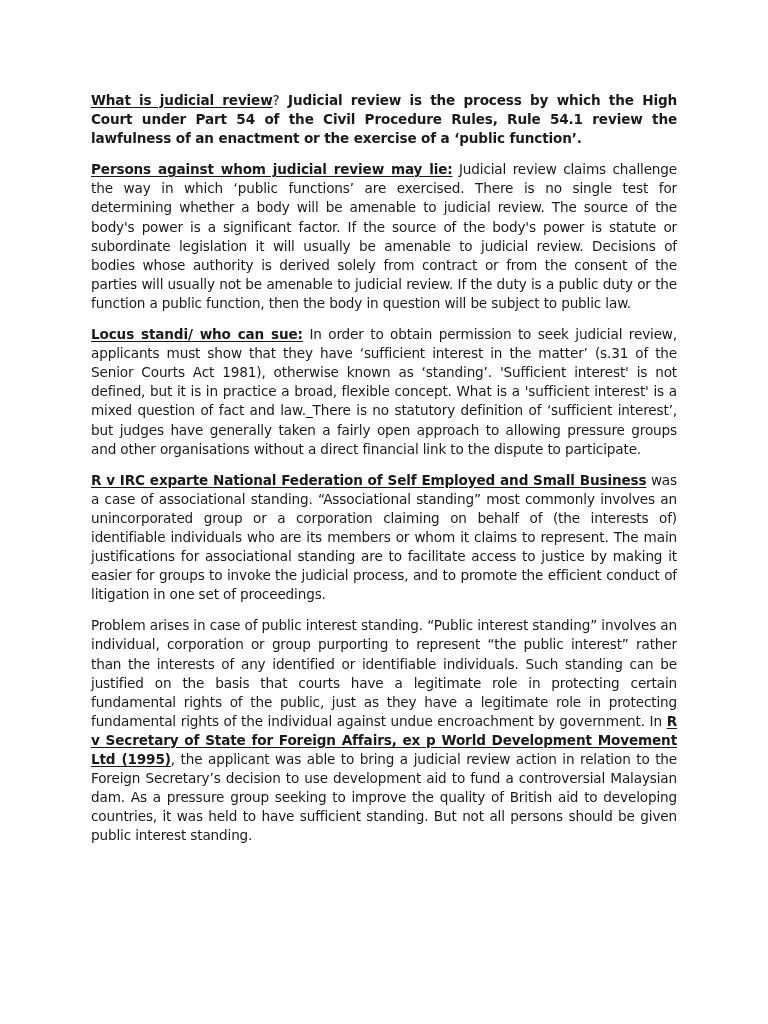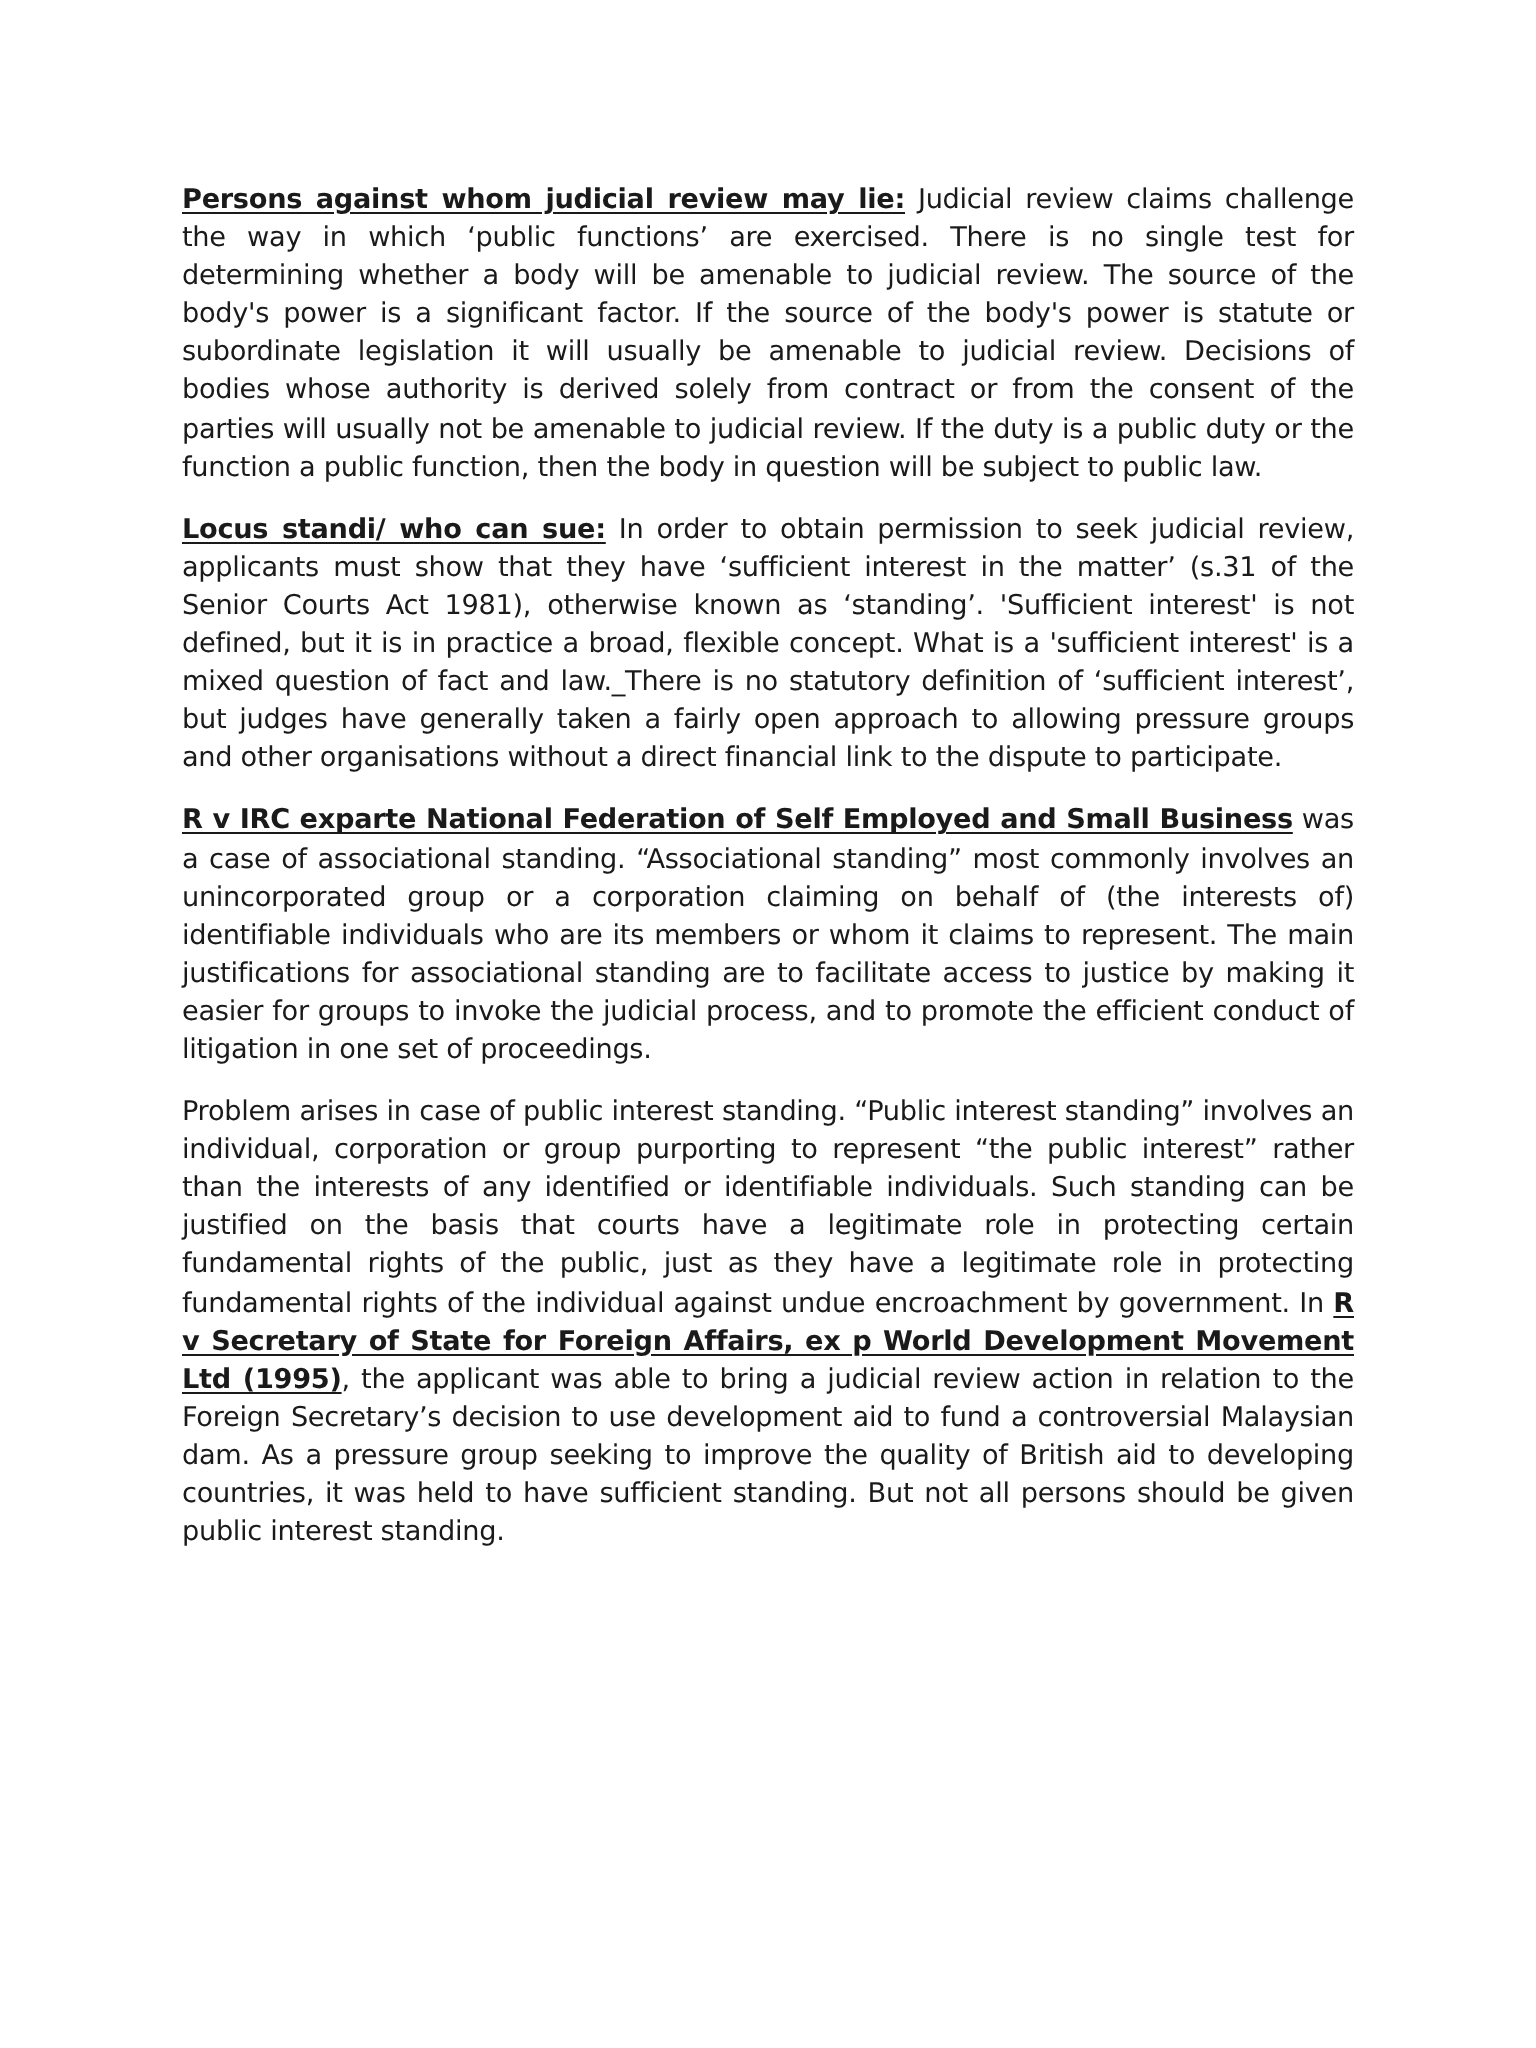--- a/index.html
+++ b/index.html
@@ -39,20 +39,21 @@
       text-decoration: underline;
       text-underline-offset: 2px;
     }
     .plain { font-weight: normal; }
   </style>
 </head>
 <body>
 
 <div class="page">
 
+  <p class="para bold-all"><span class="heading">What is judicial review</span><span class="plain">?</span><span> Judicial review is the process by which the High Court under Part 54 of the Civil Procedure Rules, Rule 54.1 review the lawfulness of an enactment or the exercise of a ‘public function’.</span></p>
 
   <p class="para"><span class="heading">Persons against whom judicial review may lie:</span><span> Judicial review claims challenge the way in which ‘public functions’ are exercised. There is no single test for determining whether a body will be amenable to judicial review. The source of the body's power is a significant factor. If the source of the body's power is statute or subordinate legislation it will usually be amenable to judicial review. Decisions of bodies whose authority is derived solely from contract or from the consent of the parties will usually not be amenable to judicial review. If the duty is a public duty or the function a public function, then the body in question will be subject to public law.</span></p>
 
   <p class="para"><span class="heading">Locus standi/ who can sue:</span><span> In order to obtain permission to seek judicial review, applicants must show that they have ‘sufficient interest in the matter’ (s.31 of the Senior Courts Act 1981), otherwise known as ‘standing’. 'Sufficient interest' is not defined, but it is in practice a broad, flexible concept. What is a 'sufficient interest' is a mixed question of fact and law._There is no statutory definition of ‘sufficient interest’, but judges have generally taken a fairly open approach to allowing pressure groups and other organisations without a direct financial link to the dispute to participate.</span></p>
 
   <p class="para"><span class="heading">R v IRC exparte National Federation of Self Employed and Small Business</span><span> was a case of associational standing. “Associational standing” most commonly involves an unincorporated group or a corporation claiming on behalf of (the interests of) identifiable individuals who are its members or whom it claims to represent. The main justifications for associational standing are to facilitate access to justice by making it easier for groups to invoke the judicial process, and to promote the efficient conduct of litigation in one set of proceedings.</span></p>
 
   <p class="para"><span>Problem arises in case of public interest standing. “Public interest standing” involves an individual, corporation or group purporting to represent “the public interest” rather than the interests of any identified or identifiable individuals. Such standing can be justified on the basis that courts have a legitimate role in protecting certain fundamental rights of the public, just as they have a legitimate role in protecting fundamental rights of the individual against undue encroachment by government. In </span><span class="case-name">R v Secretary of State for Foreign Affairs, ex p World Development Movement Ltd (1995)</span><span>, the applicant was able to bring a judicial review action in relation to the Foreign Secretary’s decision to use development aid to fund a controversial Malaysian dam. As a pressure group seeking to improve the quality of British aid to developing countries, it was held to have sufficient standing. But not all persons should be given public interest standing.</span></p>
 
 </div>

